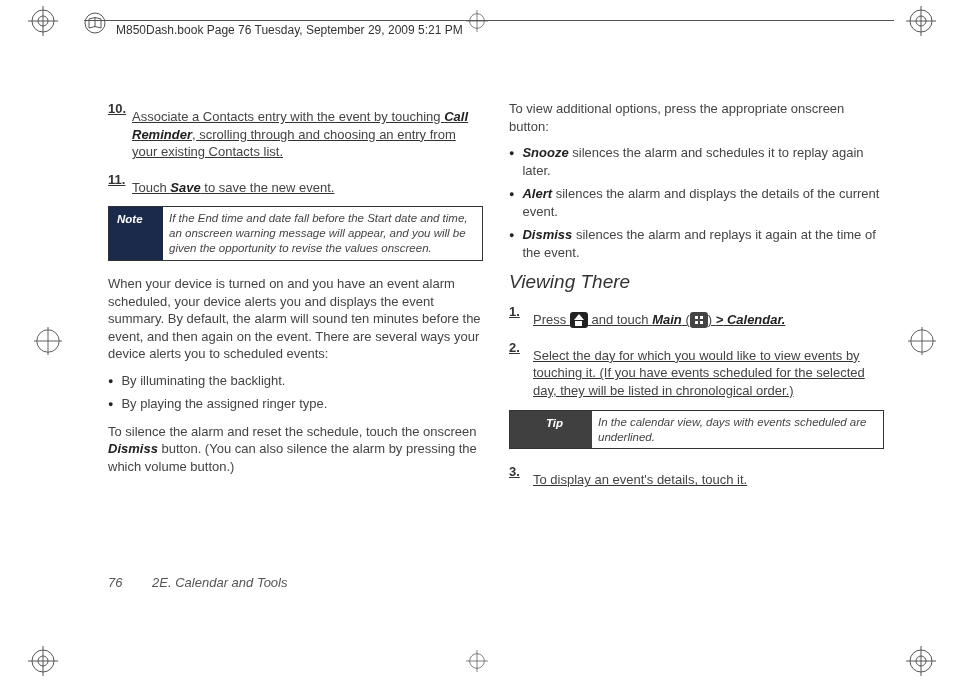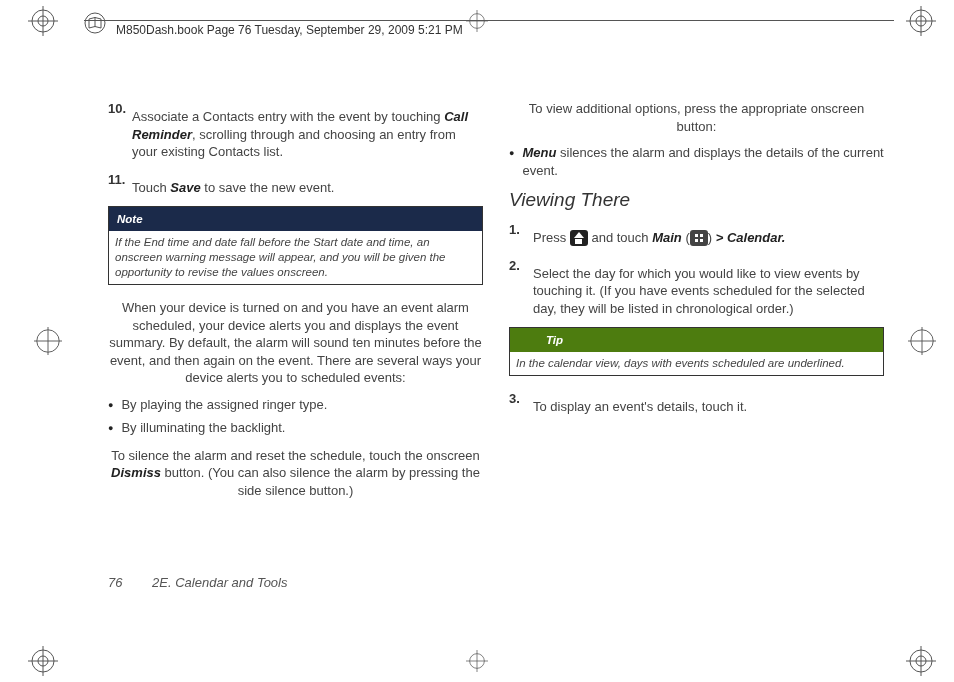--- a/index.html
+++ b/index.html
@@ -58,44 +58,43 @@
     left: 108px;
     right: 70px;
     bottom: 60px;
     display: flex;
     gap: 26px;
   }
   .col {
     flex: 1;
     min-width: 0;
   }
-  .col p { margin: 0 0 9px 0; line-height: 1.35; color:#444;text-align:center;}
+  .col p { margin: 0 0 9px 0; line-height: 1.35; color:#444;}
   ol.steps { list-style: none; padding: 0; margin: 0 0 10px 0; }
-  ol.steps li { display: flex; margin-bottom: 10px; line-height: 1.35; }
+  ol.steps li { display: flex; margin-bottom: 10px; line-height: 1.35; text-decoration: underline; }
   ol.steps li .num { font-weight: bold; color:#333; min-width: 24px; }
   ol.steps li .txt { flex: 1; color:#444;margin-top:8px;}
 
   .bold-it { font-style: italic; font-weight: bold; color:#222;}
 
   .box {
     border: 1px solid #333;
     display: flex;
     margin: 6px 0 14px 0;
     font-size: 11.5px;
-    flex-direction: column;
   }
   .box .label {
     background: #1b2a4a;
     color: #fff;
     font-style: italic;
     font-weight: bold;
     padding: 6px 8px;
     min-width: 38px;
   }
-  .box.tip .label { background: #4d7c0f; padding-left: 36px; }
+  .box.tip .label { background: #404040; padding-left: 36px; }
   .box .body {
     padding: 4px 6px;
     font-style: italic;
     flex: 1;
     color:#444;
     line-height:1.3;
   }
 
   h2.section {
     font-style: italic;
@@ -262,38 +261,44 @@
     <div class="box">
       <div class="label">Note</div>
       <div class="body">If the End time and date fall before the Start date and time, an onscreen warning message will appear, and you will be given the opportunity to revise the values onscreen.</div>
     </div>
 
 
     <p>When your device is turned on and you have an event alarm scheduled, your device alerts you and displays the event summary. By default, the alarm will sound ten minutes before the event, and then again on the event. There are several ways your device alerts you to scheduled events:</p>
 
     <ul class="bullets">
       <li>
+          <span>By illuminating the backlight.</span>
+        </li>
+      <li>
           <span>By playing the assigned ringer type.</span>
         </li>
-      <li>
-          <span>By illuminating the backlight.</span>
-        </li>
     </ul>
 
     <p>
-      <span>To silence the alarm and reset the schedule, touch the onscreen </span><span class="bold-it">Dismiss</span><span> button. (You can also silence the alarm by pressing the side silence button.)</span>
+      <span>To silence the alarm and reset the schedule, touch the onscreen </span><span class="bold-it">Dismiss</span><span> button. (You can also silence the alarm by pressing the which volume button.)</span>
     </p>
   </div>
 
   <div class="col">
     <p>To view additional options, press the appropriate onscreen button:</p>
 
     <ul class="bullets">
       <li>
-          <span><span class="bold-it">Menu</span><span> silences the alarm and displays the details of the current event.</span></span>
+          <span><span class="bold-it">Snooze</span><span> silences the alarm and schedules it to replay again later.</span></span>
+        </li>
+      <li>
+          <span><span class="bold-it">Alert</span><span> silences the alarm and displays the details of the current event.</span></span>
+        </li>
+      <li>
+          <span><span class="bold-it">Dismiss</span><span> silences the alarm and replays it again at the time of the event.</span></span>
         </li>
     </ul>
 
     <h2 class="section">Viewing There</h2>
 
     <ol class="steps">
       <li>
         <span class="num">1.</span>
         <span class="txt">
           <span>Press </span><span class="inline-icon home"></span><span> and touch </span><span class="bold-it">Main</span><span> (</span><span class="inline-icon grid"></span><span>) </span><span class="bold-it">&gt;</span><span class="bold-it"> Calendar.</span>

